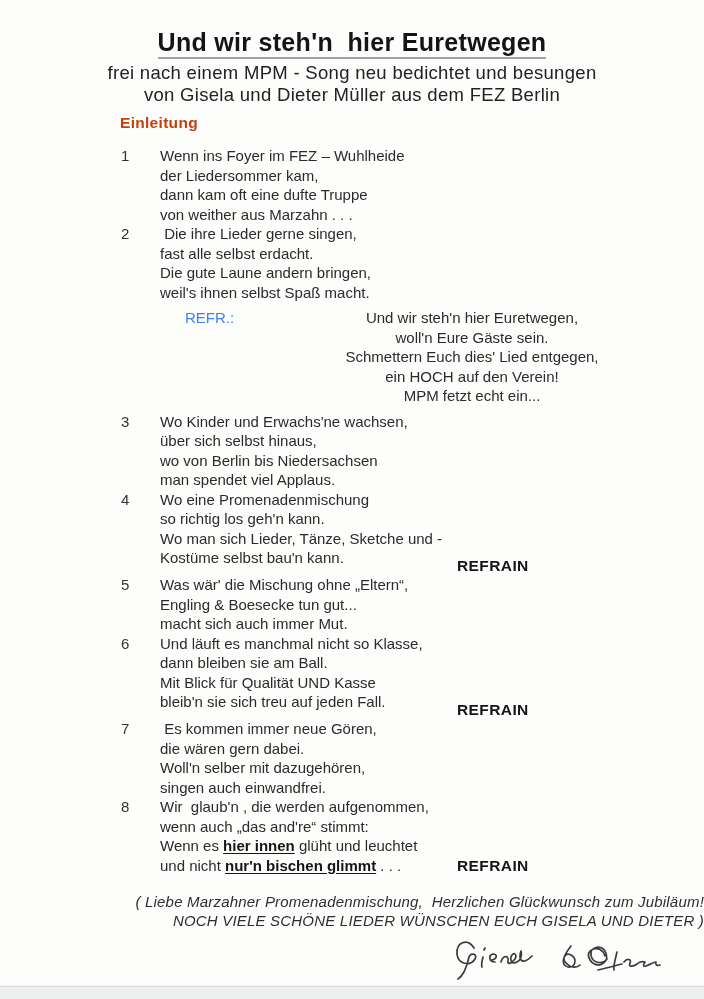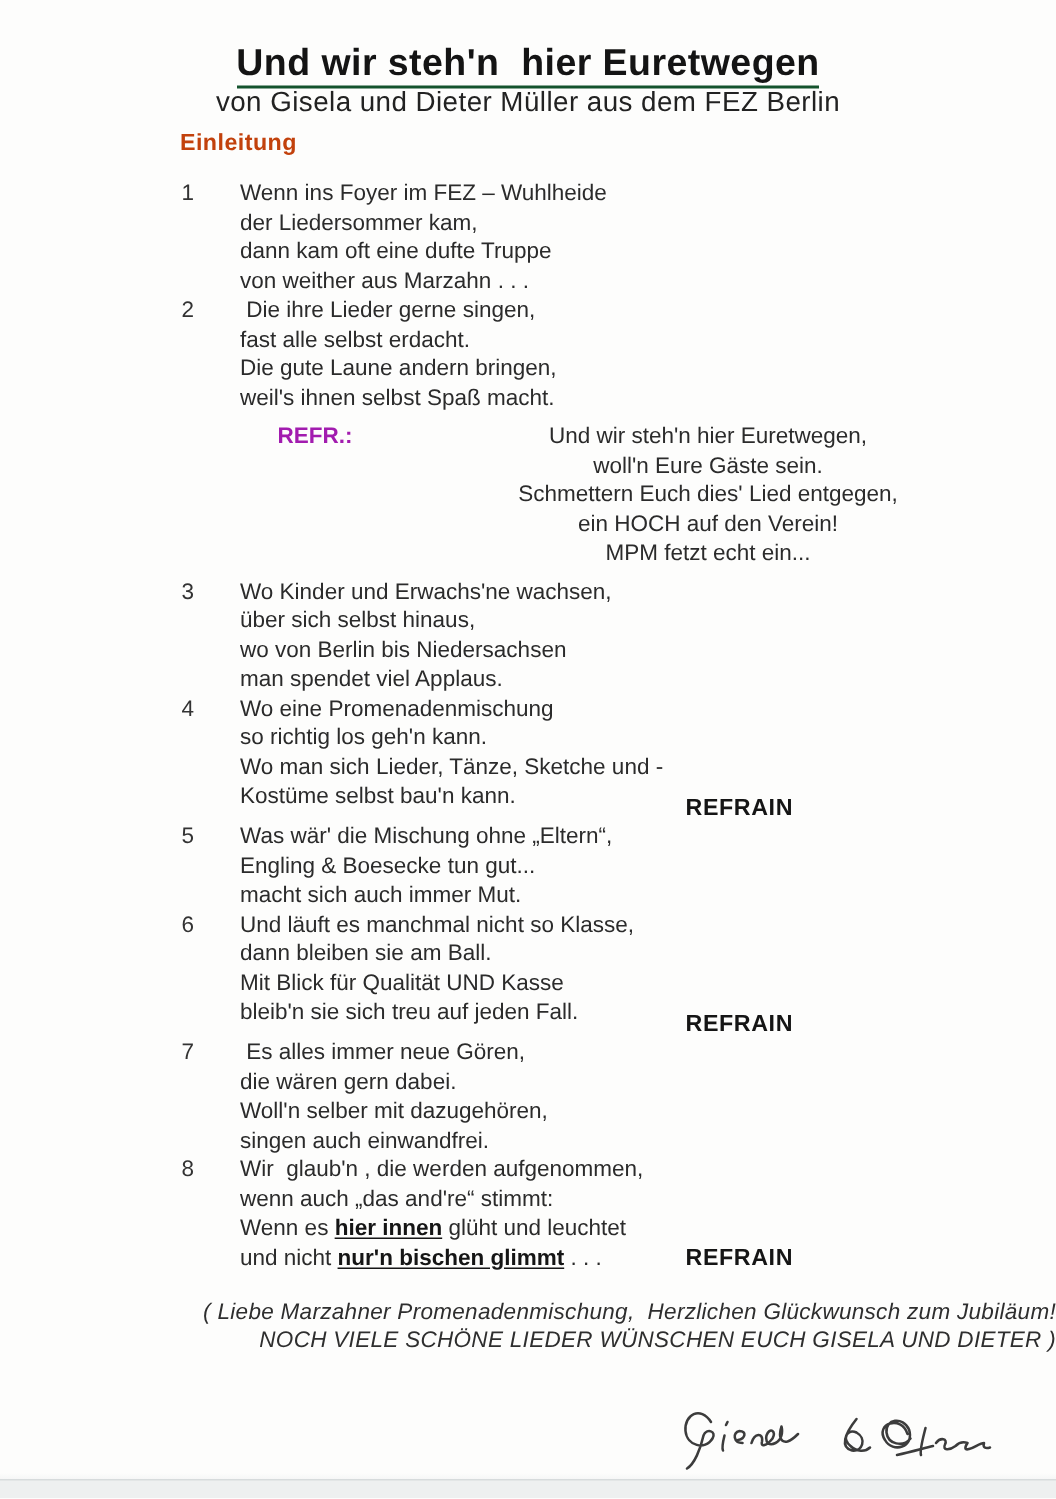--- a/index.html
+++ b/index.html
@@ -5,36 +5,36 @@
   html,body { margin:0; padding:0; background:#ffffff; }
   .page {
     position:relative; width:704px; height:999px; overflow:hidden;
     background:#fdfdfc; color:#2b2b2b;
     font-family:"Liberation Sans", sans-serif;
   }
   
   .hdr { text-align:center; }
   .title { margin:27px 0 0 0; font-size:25px; line-height:30px; font-weight:bold;
            letter-spacing:0.3px; color:#141414; }
-  .title span { border-bottom:2px solid #14532d; padding-bottom:1px; white-space:pre-wrap; }
+  .title span { border-bottom:2px solid #a3a3a3; padding-bottom:1px; white-space:pre-wrap; }
   .subtitle { font-size:18.5px; line-height:22px; color:#222; letter-spacing:0.3px; white-space:pre-wrap; }
   .subtitle.first { margin-top:5px; }
   
   .section-heading { margin:7px 0 0 120px; font-size:15.5px; line-height:19px;
                      font-weight:bold; color:#c2410c; letter-spacing:0.3px; }
   
   .lyrics { margin-top:14px; font-size:15px; }
   .verse { display:flex; }
   .vnum { margin-left:121px; width:39px; flex:0 0 39px; line-height:19.5px; color:#333; }
   .vlines { flex:1; }
   .vline { position:relative; line-height:19.5px; white-space:pre-wrap; color:#2b2b2b; }
   .emph { font-weight:bold; color:#151515; text-decoration:underline; text-underline-offset:2px; }
   .refrain { display:flex; margin:6px 0 0 185px; }
   .refrain + .verse { margin-top:6px; }
-  .rlabel { width:55px; flex:0 0 55px; font-weight:bold; color:#a21caf; line-height:19.5px; }
+  .rlabel { width:55px; flex:0 0 55px; font-weight:normal; color:#3b82f6; line-height:19.5px; }
   .rlines { flex:1;text-align:center; }
   .marker-row { margin-top:-12px; line-height:19.5px; }
   .marker { font-weight:bold; font-size:15.5px; letter-spacing:0.4px; color:#151515; }
   .marker-row .marker { margin-left:457px; }
   .inline-marker { position:absolute; left:297px; top:0; }
   
   .ftr { margin:17px 0 0 60px; width:644px; text-align:right;
          font-style:italic; font-size:15px; line-height:19px; color:#2e2e2e; }
   .fline { white-space:pre-wrap; letter-spacing:0.2px; }
   .signature { position:absolute; left:452px; top:933px; }
@@ -46,20 +46,21 @@
   .scan-edge-soft { position:absolute; left:0; right:0; bottom:12px; height:5px;
                background:linear-gradient(#fdfdfc, #f4f5f5); }
 </style>
 </head>
 <body>
 
 <div class="page">
 
   <div class="hdr">
     <h1 class="title"><span>Und wir steh'n  hier Euretwegen</span></h1>
+    <div class="subtitle first">frei nach einem MPM - Song neu bedichtet und besungen</div>
     <div class="subtitle">von Gisela und Dieter Müller aus dem FEZ Berlin</div>
   </div>
 
   <div class="section-heading">Einleitung</div>
 
   <main class="lyrics">
       <div class="verse">
         <div class="vnum">1</div>
         <div class="vlines">
           <div class="vline"><span class="">Wenn ins Foyer im FEZ – Wuhlheide</span></div>
@@ -120,21 +121,21 @@
           <div class="vline"><span class="">Und läuft es manchmal nicht so Klasse,</span></div>
           <div class="vline"><span class="">dann bleiben sie am Ball.</span></div>
           <div class="vline"><span class="">Mit Blick für Qualität UND Kasse</span></div>
           <div class="vline"><span class="">bleib'n sie sich treu auf jeden Fall.</span></div>
         </div>
       </div>
       <div class="marker-row"><span class="marker">REFRAIN</span></div>
       <div class="verse">
         <div class="vnum">7</div>
         <div class="vlines">
-          <div class="vline"><span class=""> Es alles immer neue Gören,</span></div>
+          <div class="vline"><span class=""> Es kommen immer neue Gören,</span></div>
           <div class="vline"><span class="">die wären gern dabei.</span></div>
           <div class="vline"><span class="">Woll'n selber mit dazugehören,</span></div>
           <div class="vline"><span class="">singen auch einwandfrei.</span></div>
         </div>
       </div>
       <div class="verse">
         <div class="vnum">8</div>
         <div class="vlines">
           <div class="vline"><span class="">Wir  glaub'n , die werden aufgenommen,</span></div>
           <div class="vline"><span class="">wenn auch „das and're“ stimmt:</span></div>

